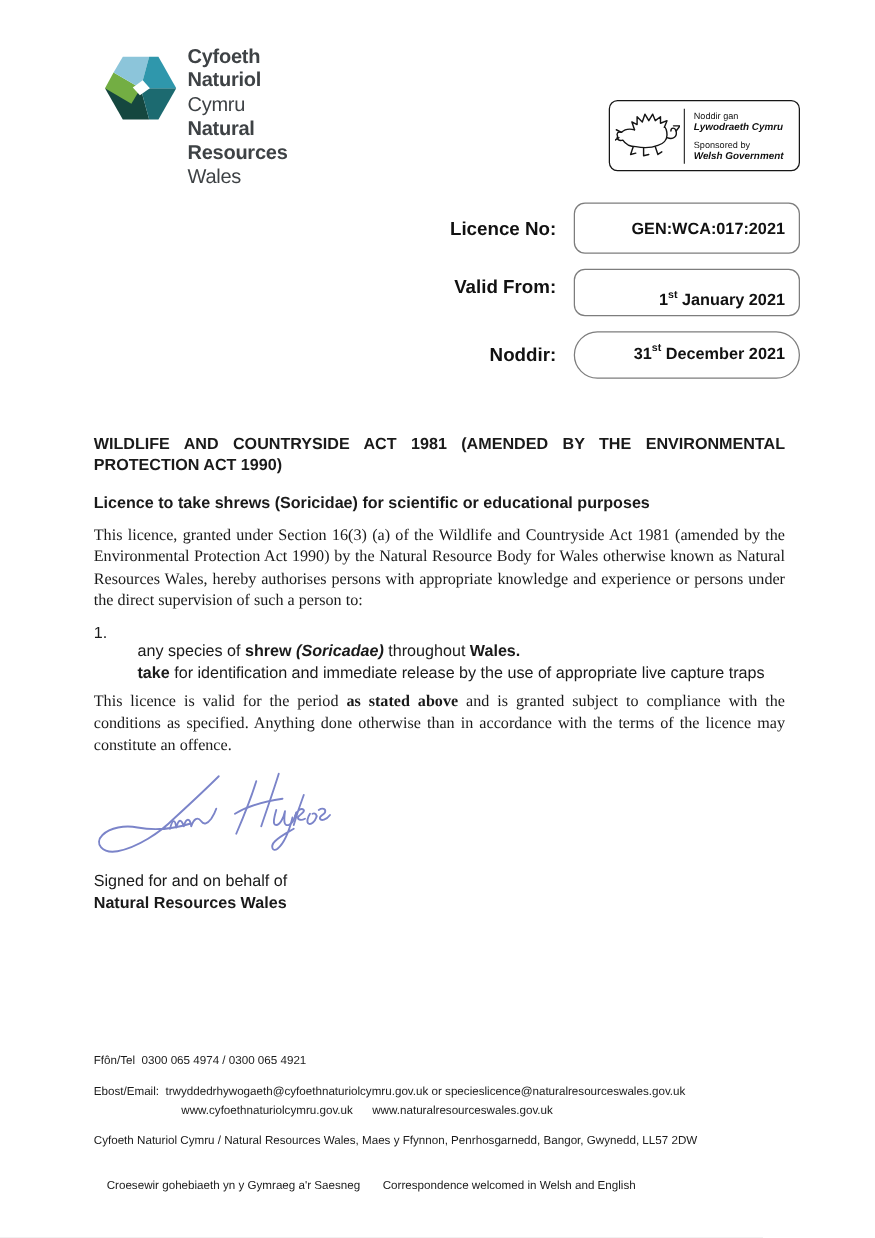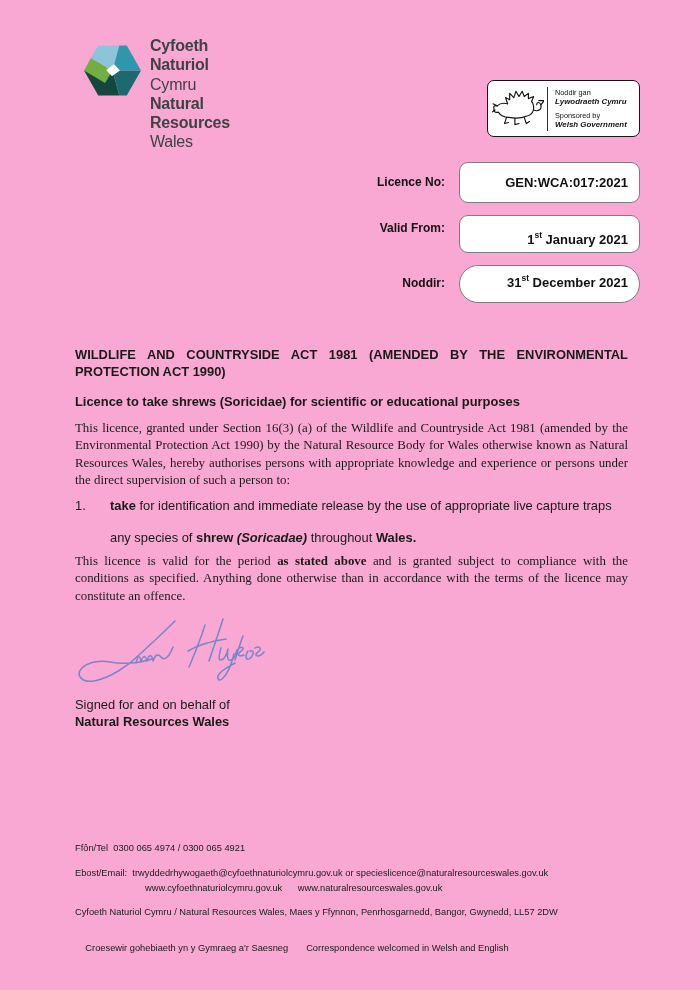--- a/index.html
+++ b/index.html
@@ -1,37 +1,37 @@
 <!DOCTYPE html>
 <html><head>
 <meta charset="utf-8">
 <style>
   html,body{margin:0;padding:0;background:#e8e8e8;}
-  .page{position:relative;width:700px;height:990px;background:#f9a8d4;margin:0 auto;
+  .page{position:relative;width:700px;height:990px;background:#ffffff;margin:0 auto;
         font-family:"Liberation Sans",sans-serif;color:#1a1a1a;overflow:hidden;}
 
   
   .nrw-logo-svg{position:absolute;left:84px;top:44px;width:57px;height:53px;}
   .nrw-logo-text{position:absolute;left:150px;top:36px;font-size:16px;line-height:19.3px;
                  color:#3e4245;letter-spacing:-0.2px;}
   .nrw-logo-text .b{font-weight:bold;}
 
   
   .wg-badge{position:absolute;left:487px;top:80px;width:153px;height:57px;
             border:1.6px solid #161616;border-radius:7px;display:flex;align-items:center;
             box-sizing:border-box;background:#fff;}
   .wg-dragon{width:52px;height:44px;margin-left:4px;flex:0 0 auto;}
   .wg-divider{width:1px;height:44px;background:#3a3a3a;margin-left:3px;flex:0 0 auto;}
   .wg-text{margin-left:7px;font-size:7.3px;line-height:9px;color:#111;}
   .wg-text .bold{font-weight:bold;font-size:7.9px;font-style:italic;}
   .wg-gap{height:5px;}
 
   
   .flabel{position:absolute;left:230px;width:215px;text-align:right;font-weight:bold;
-          font-size:12px;color:#111;}
+          font-size:15px;color:#111;}
   .fbox{position:absolute;left:459px;width:181px;border:1.7px solid #7d7d7d;border-radius:9px;
         box-sizing:border-box;display:flex;align-items:center;justify-content:flex-end;
         font-weight:bold;font-size:13px;color:#111;padding-right:11px;background:#fff;}
   .fbox sup{font-size:8.5px;position:relative;top:-1px;}
   #box-licence-no{top:162px;height:41px;}
   #box-valid-from{top:215px;height:38px;}
   #box-valid-from .fval{margin-top:11px;}
   #box-expiry{top:265px;height:38px;border-radius:19px;}
   #box-expiry .fval{margin-top:-3px;}
   #label-licence-no{top:175px;}
@@ -127,22 +127,22 @@
   <div class="fbox" id="box-expiry">
     <span class="fval"><span>31</span><sup>st</sup><span> December 2021</span></span>
   </div>
 
   <div class="act-heading">WILDLIFE AND COUNTRYSIDE ACT 1981 (AMENDED BY THE ENVIRONMENTAL PROTECTION ACT 1990)</div>
   <div class="licence-title">Licence to take shrews (Soricidae) for scientific or educational purposes</div>
   <p class="para" id="intro-para">This licence, granted under Section 16(3) (a) of the Wildlife and Countryside Act 1981 (amended by the Environmental Protection Act 1990) by the Natural Resource Body for Wales otherwise known as Natural Resources Wales, hereby authorises persons with appropriate knowledge and experience or persons under the direct supervision of such a person to:</p>
 
   <div class="item1">
     <span class="num">1.</span>
+    <div class="iline iline2"><span>any species of </span><span class="bold">shrew </span><span class="bold-italic">(Soricadae)</span><span> throughout </span><span class="bold">Wales.</span></div>
     <div class="iline"><span class="bold">take</span><span> for identification and immediate release by the use of appropriate live capture traps</span></div>
-    <div class="iline iline2"><span>any species of </span><span class="bold">shrew </span><span class="bold-italic">(Soricadae)</span><span> throughout </span><span class="bold">Wales.</span></div>
   </div>
 
   <p class="para" id="validity-para"><span>This licence is valid for the period </span><span class="bold">as stated above</span><span> and is granted subject to compliance with the conditions as specified.  Anything done otherwise than in accordance with the terms of the licence may constitute an offence.</span></p>
 
   <svg class="signature-svg" viewBox="0 0 192 78">
     <g fill="none" stroke-width="1.5" stroke-linecap="round" stroke-linejoin="round" stroke="#7b84c9">
       <path d="M99,7 C90,16 75,30 63,41 C52,52 34,64 18,67 C6,69 -1,61 6,54 C12,48 24,46 34,48 C50,51 63,49 76,45"></path>
       <path d="M60,49 c2,-8 4,-8 5,-1 c2,-7 4,-7 6,-1 c2,-7 5,-7 6,0 c2,-6 5,-8 8,-4 c2,3 5,2 8,-2 c2,-3 3,-5 4,-8"></path>
       <path d="M129,11 C125,24 119,39 113,53"></path>
       <path d="M147,5 C143,18 138,32 133,47"></path>

